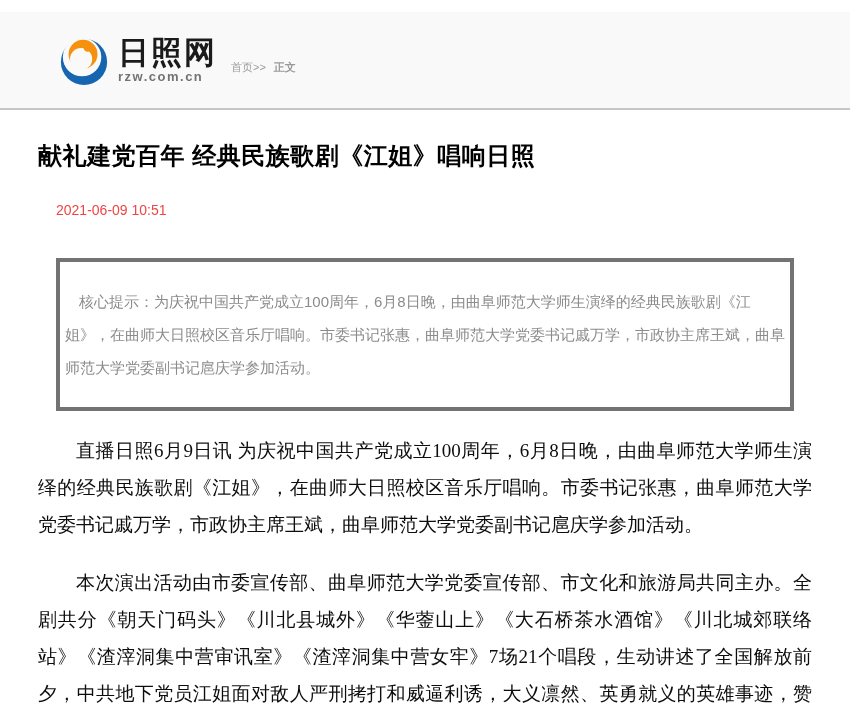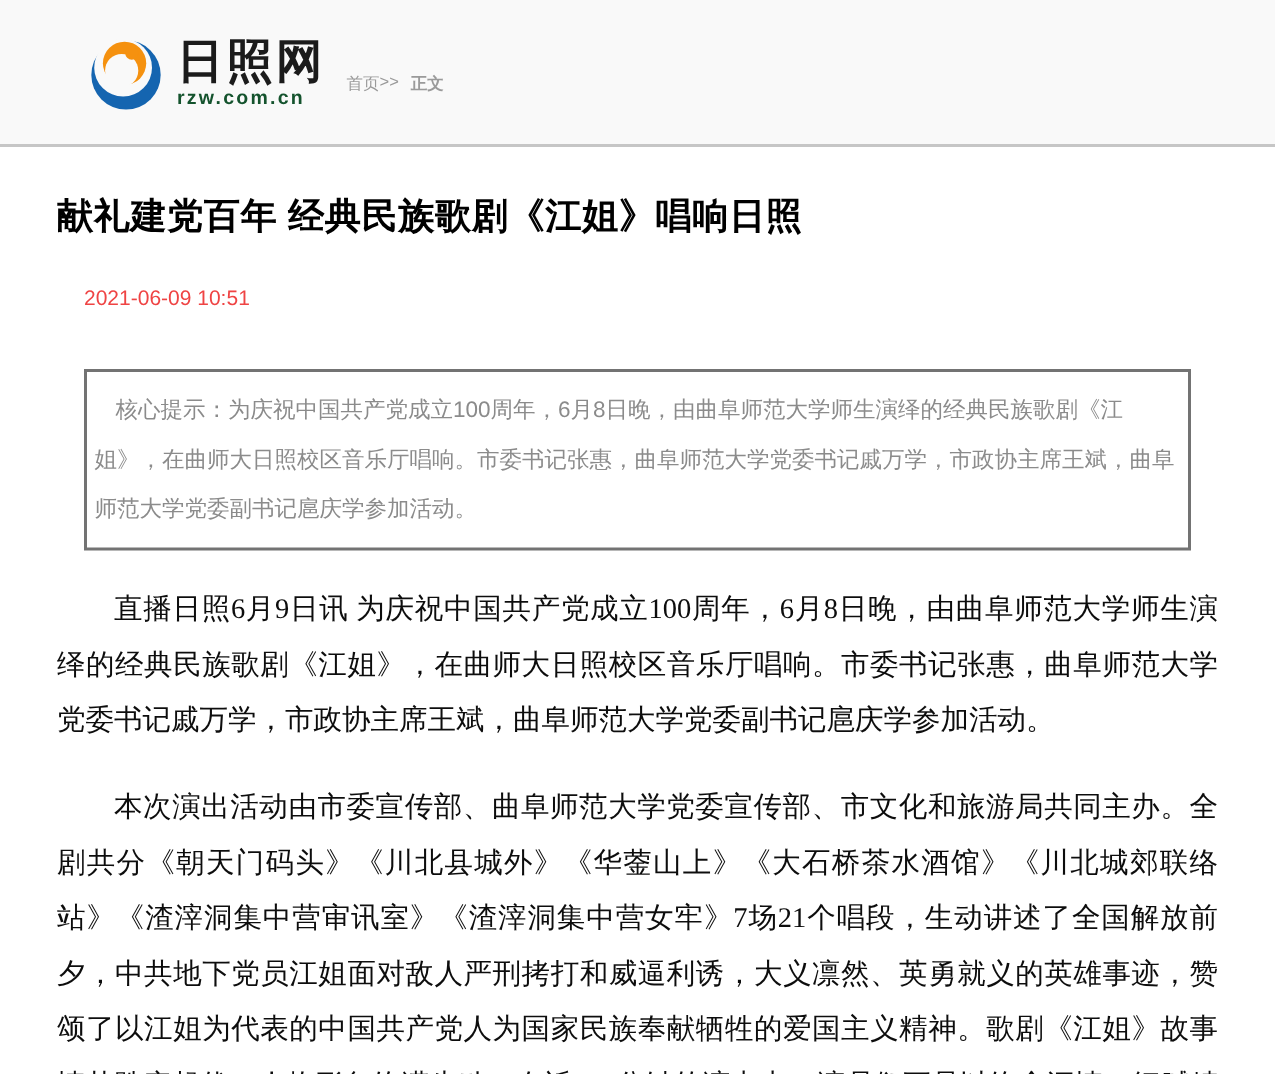--- a/index.html
+++ b/index.html
@@ -10,38 +10,39 @@
     font-family: "Liberation Sans", "DejaVu Sans", sans-serif;
   }
   
   .site-header {
     width: 100%; height: 98px;
     background: #f9f9f9;
     border-bottom: 2px solid #c6c6c6;
     display: flex;
     align-items: center;
     padding-left: 58px;
+    margin-top: 12px;
   }
   .logo {
     display: flex;
     align-items: center;
     cursor: pointer;
   }
   .logo-icon { width: 52px; height: 52px; margin-right: 8px; }
   .logo-text { display: flex; flex-direction: column; line-height: 1; }
   .site-name {
     font-size: 31px;
     font-weight: 900;
     color: #1b1b1b;
     letter-spacing: 2px;
   }
   .site-domain {
     font-size: 13px;
     font-weight: 700;
-    color: #14532d;
+    color: #737373;
     letter-spacing: 1.5px;
     margin-top: 2px;
   }
   .breadcrumb {
     margin-left: 14px;
     margin-top: 14px;
     font-size: 11px;
     color: #9a9a9a;
     display: flex;
     align-items: center;
@@ -59,22 +60,22 @@
     white-space: nowrap;
   }
   .publish-time {
     margin-top: 30px;
     margin-left: 18px;
     font-size: 14px;
     color: #ef4444;
   }
   .summary-box {
     margin: 40px 18px 0 18px;
-    border: 2px solid #737373;
-    padding: 9px 5px;
+    border: 4px solid #737373;
+    padding: 23px 5px;
     background: #ffffff;
   }
   .summary-text {
     font-size: 15px;
     line-height: 33px;
     color: #8b8b8b;
     text-indent: 14px;
   }
   .article-paragraph {
     margin-top: 21px;

